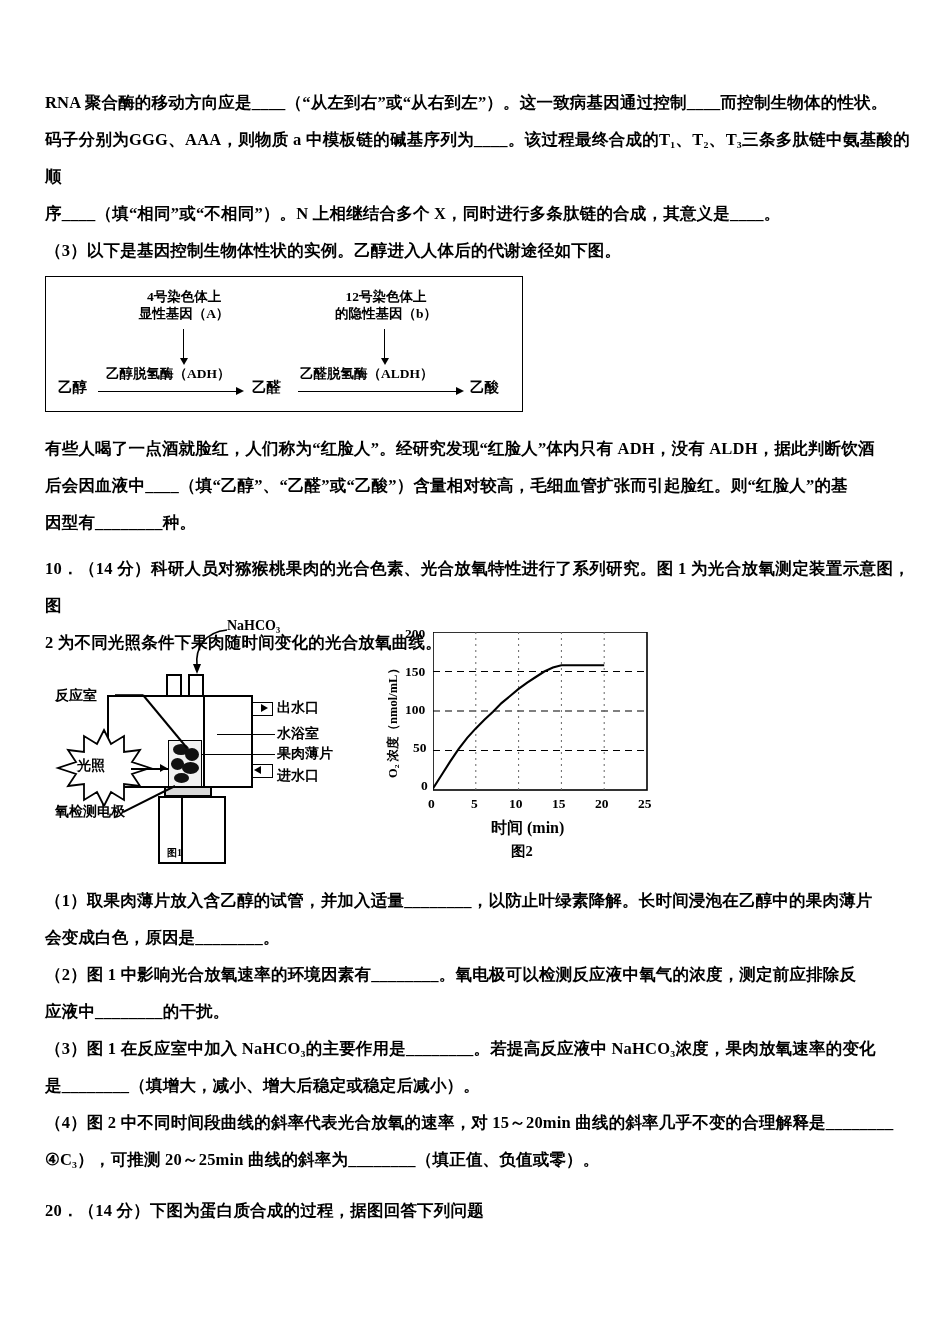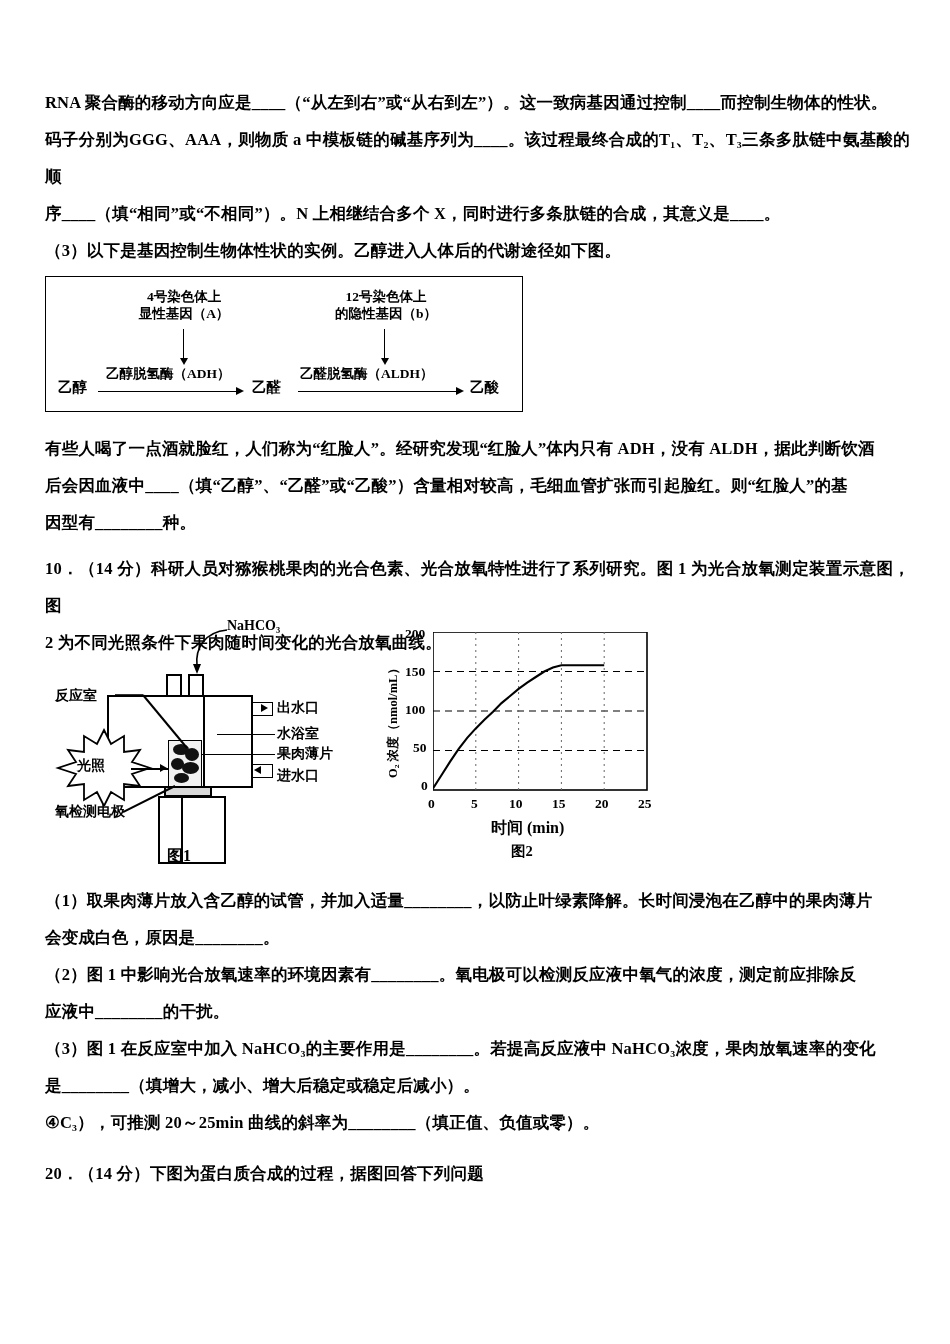--- a/index.html
+++ b/index.html
@@ -105,21 +105,21 @@
   }
   .f1-label {
     position:absolute;
     font-size:14px;
     font-weight:bold;
     white-space:nowrap;
     line-height:16px;
   }
   .f1-cap {
     position:absolute;
-    font-size:16px;
+    font-size:10px;
     font-weight:bold;
     white-space:nowrap;
     font-family:Liberation Serif, serif;
   }
   .f1-box {
     position:absolute;
     border:2px solid #000;
     box-sizing:border-box;
     background:#fff;
   }
@@ -338,17 +338,18 @@
     <div class="f2-cap" style="left:128px; top:224px;">图2</div>
   </div>
 
   <div class="content" style="top:882px;">
     <p class="line">（1）取果肉薄片放入含乙醇的试管，并加入适量________，以防止叶绿素降解。长时间浸泡在乙醇中的果肉薄片</p>
     <p class="line">会变成白色，原因是________。</p>
     <p class="line">（2）图 1 中影响光合放氧速率的环境因素有________。氧电极可以检测反应液中氧气的浓度，测定前应排除反</p>
     <p class="line">应液中________的干扰。</p>
     <p class="line">（3）图 1 在反应室中加入 NaHCO₃的主要作用是________。若提高反应液中 NaHCO₃浓度，果肉放氧速率的变化</p>
     <p class="line">是________（填增大，减小、增大后稳定或稳定后减小）。</p>
+    <p class="line">（4）图 2 中不同时间段曲线的斜率代表光合放氧的速率，对 15～20min 曲线的斜率几乎不变的合理解释是________</p>
     <p class="line">④C₃），可推测 20～25min 曲线的斜率为________（填正值、负值或零）。</p>
     <p class="line" style="margin-top:14px;">20．（14 分）下图为蛋白质合成的过程，据图回答下列问题</p>
   </div>
 
 </div>
 
 </body></html>

